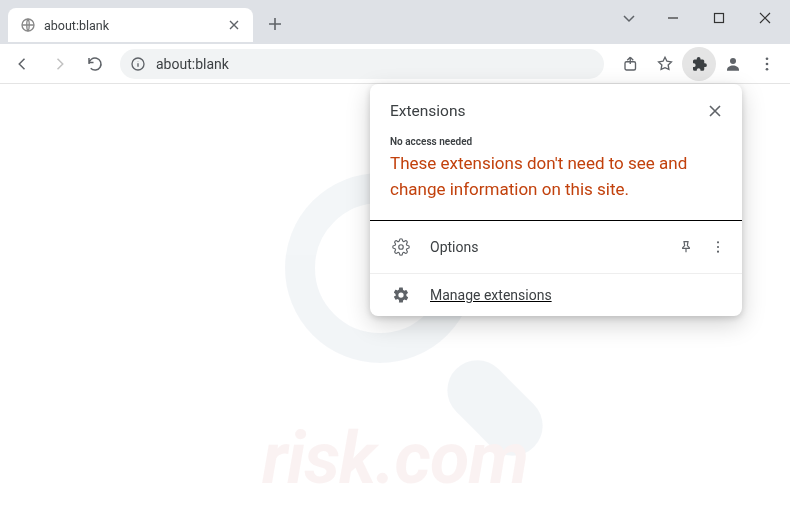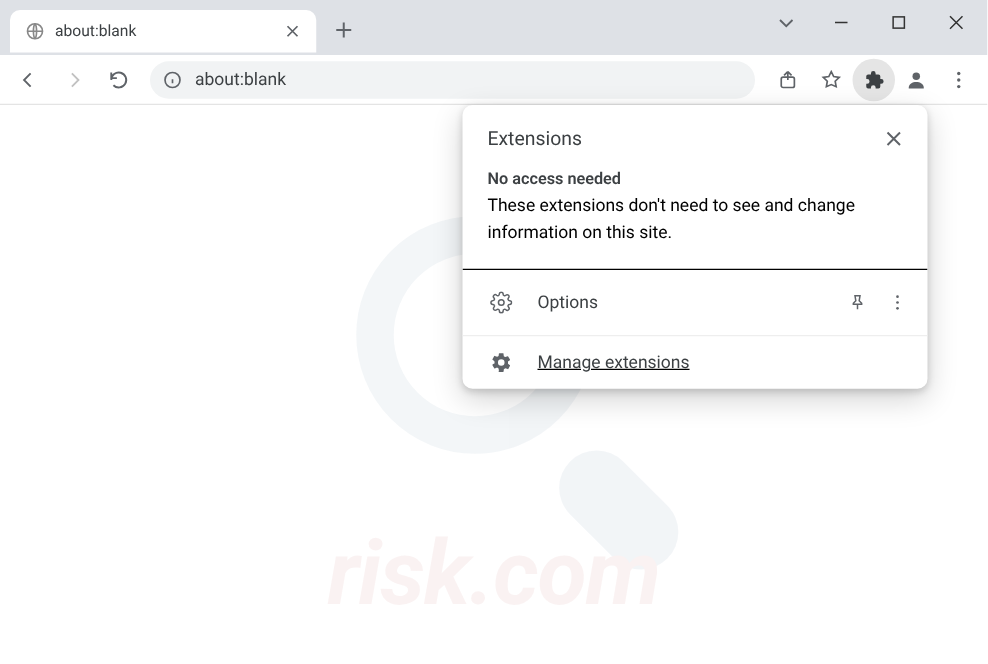--- a/index.html
+++ b/index.html
@@ -109,22 +109,22 @@
   }
   .popup-header {
     display:flex; align-items:center; justify-content:space-between;
     padding: 14px 14px 6px 20px;
   }
   .popup-title { font-size:15.5px; color:#3c4043; }
   .popup-close { width:26px;height:26px;display:flex;align-items:center;justify-content:center;color:#5f6368;}
   .popup-close svg{width:12px;height:12px;}
 
   .popup-body { padding: 6px 20px 14px 20px; }
-  .popup-sub { font-size:13px; font-weight:600; color:#3c4043; margin-bottom:4px;}
-  .popup-desc { font-size:14px; color:#000000; line-height:1.5; }
+  .popup-sub { font-size:10px; font-weight:600; color:#3c4043; margin-bottom:4px;}
+  .popup-desc { font-size:17px; color:#c2410c; line-height:1.5; }
 
   .popup-row {
     display:flex; align-items:center;
     padding: 10px 8px 10px 20px;
     border-top:1px solid #eee;
   }
   .popup-row:last-child{ border-top:1px solid #eee;text-decoration:underline; }
   .popup-row .row-icon{
     width:22px;height:22px;display:flex;align-items:center;justify-content:center;
     color:#5f6368; margin-right:18px;

